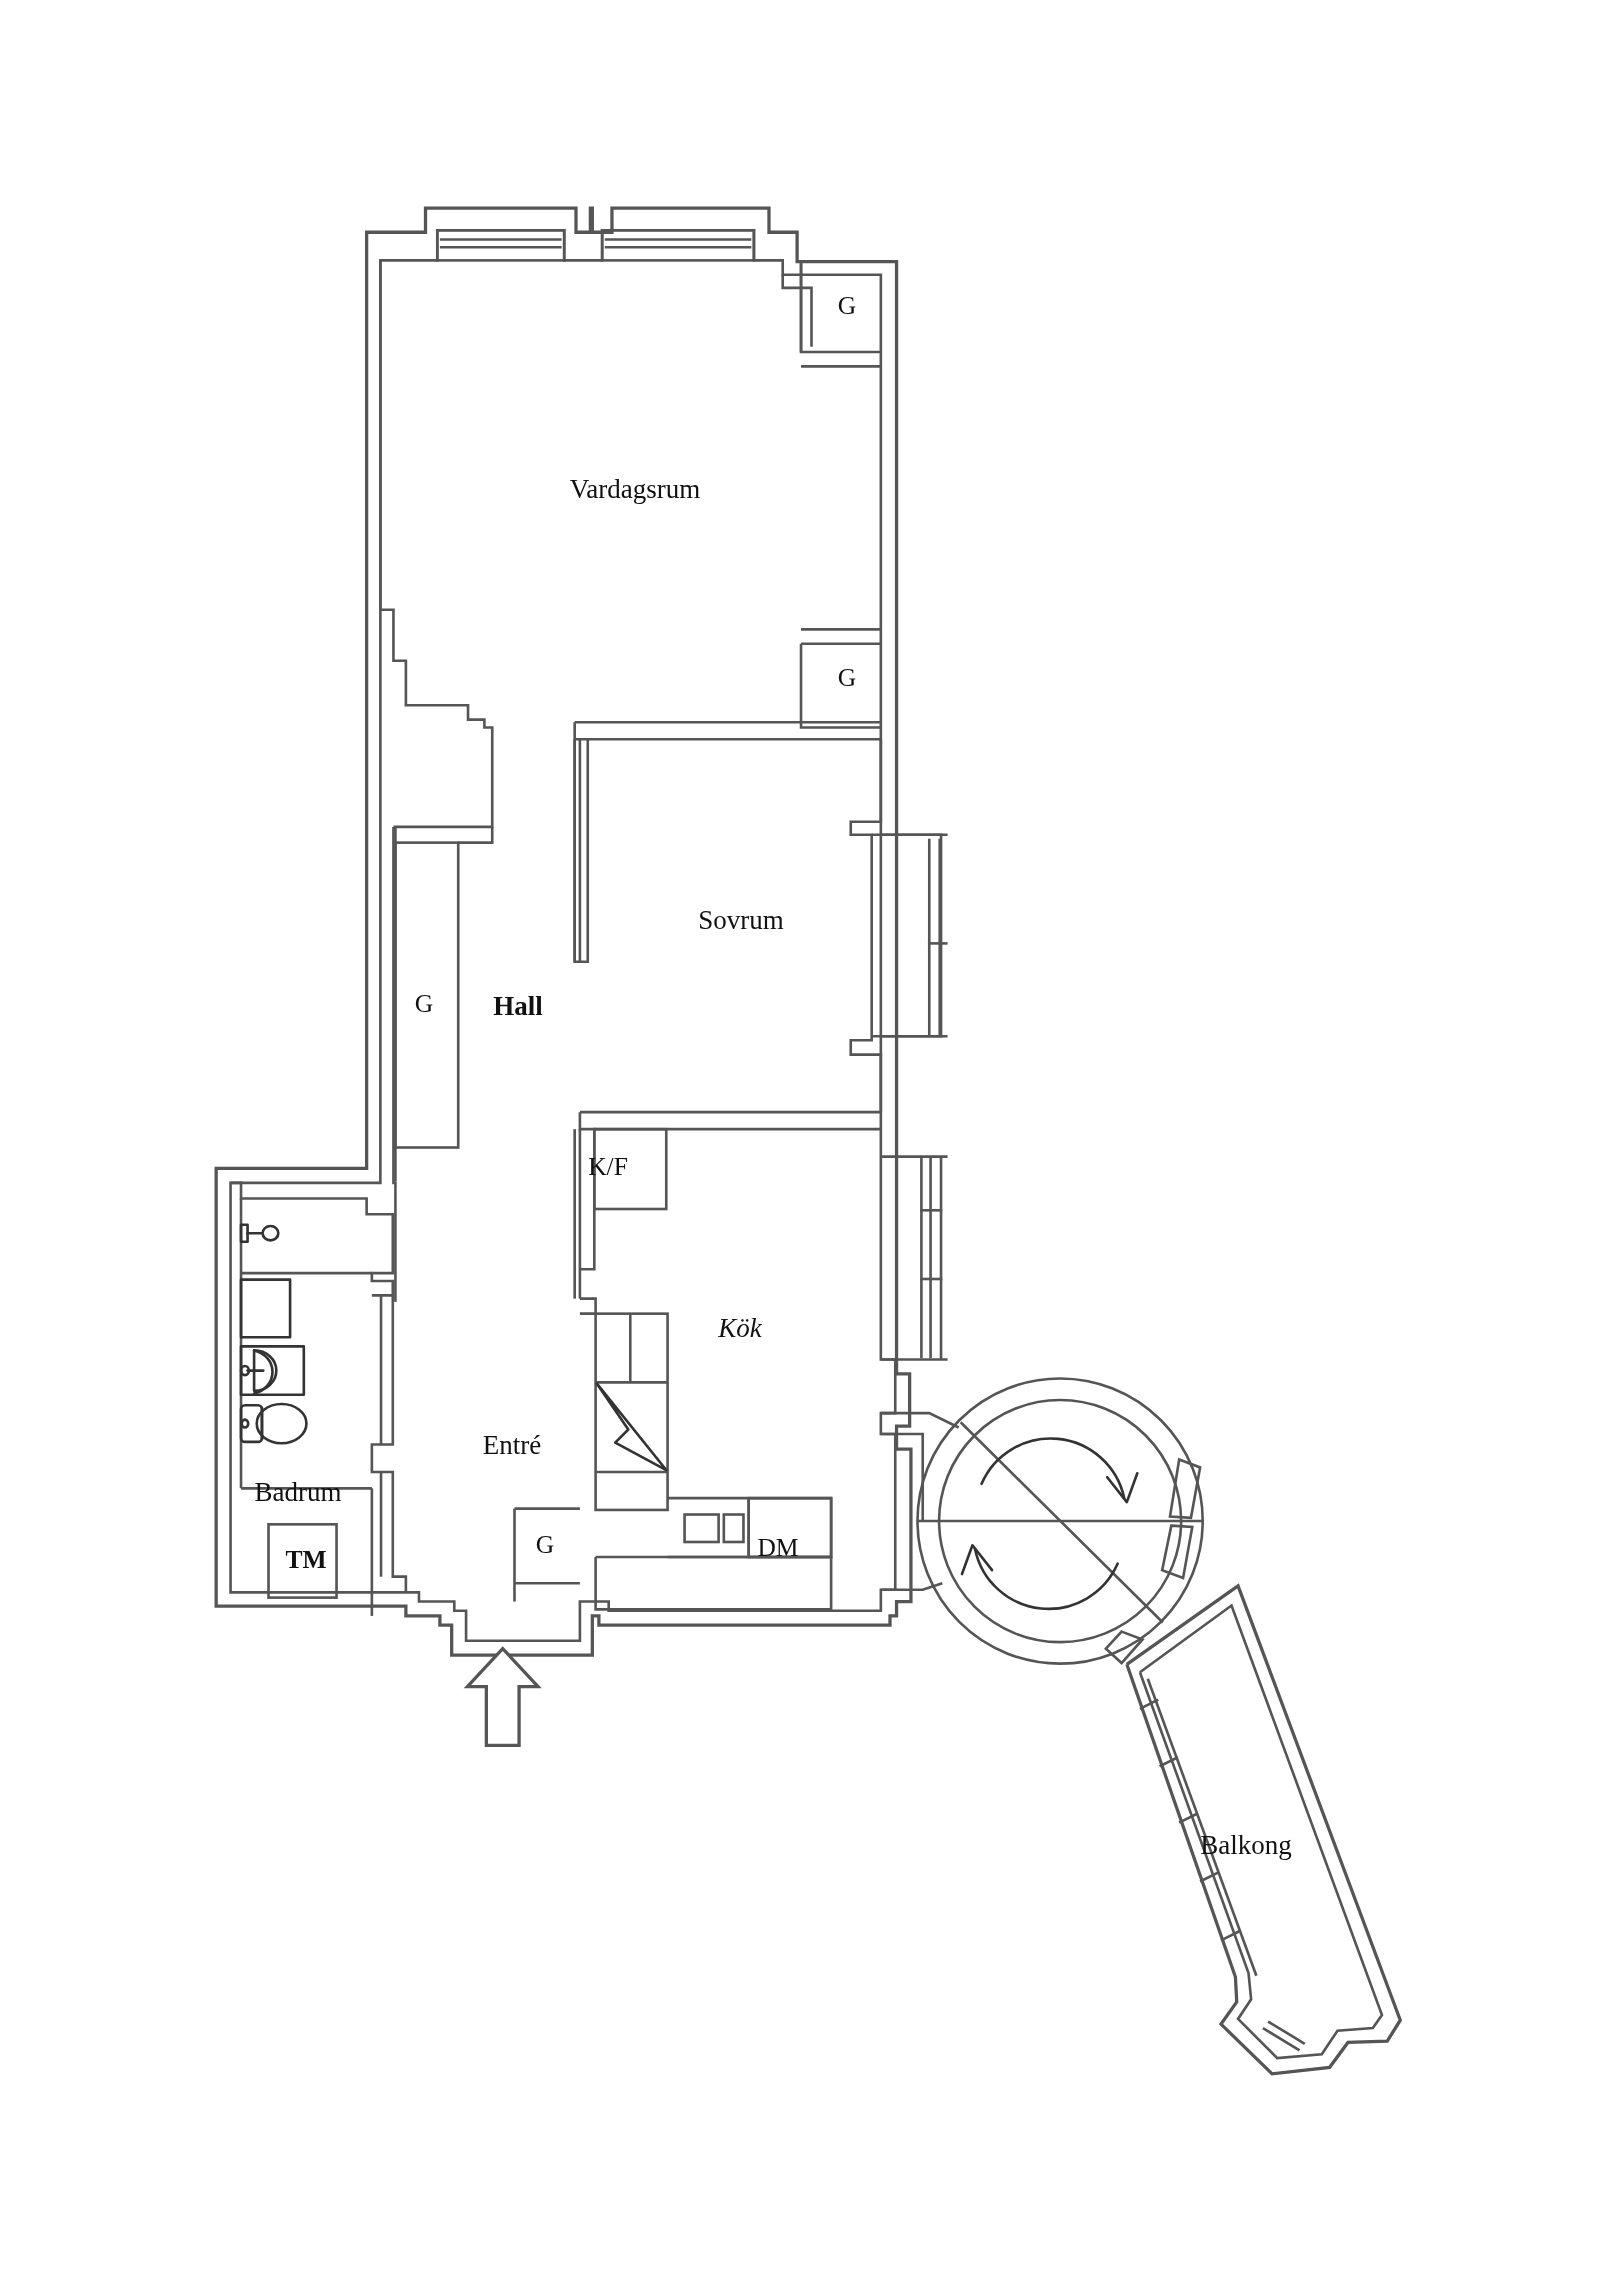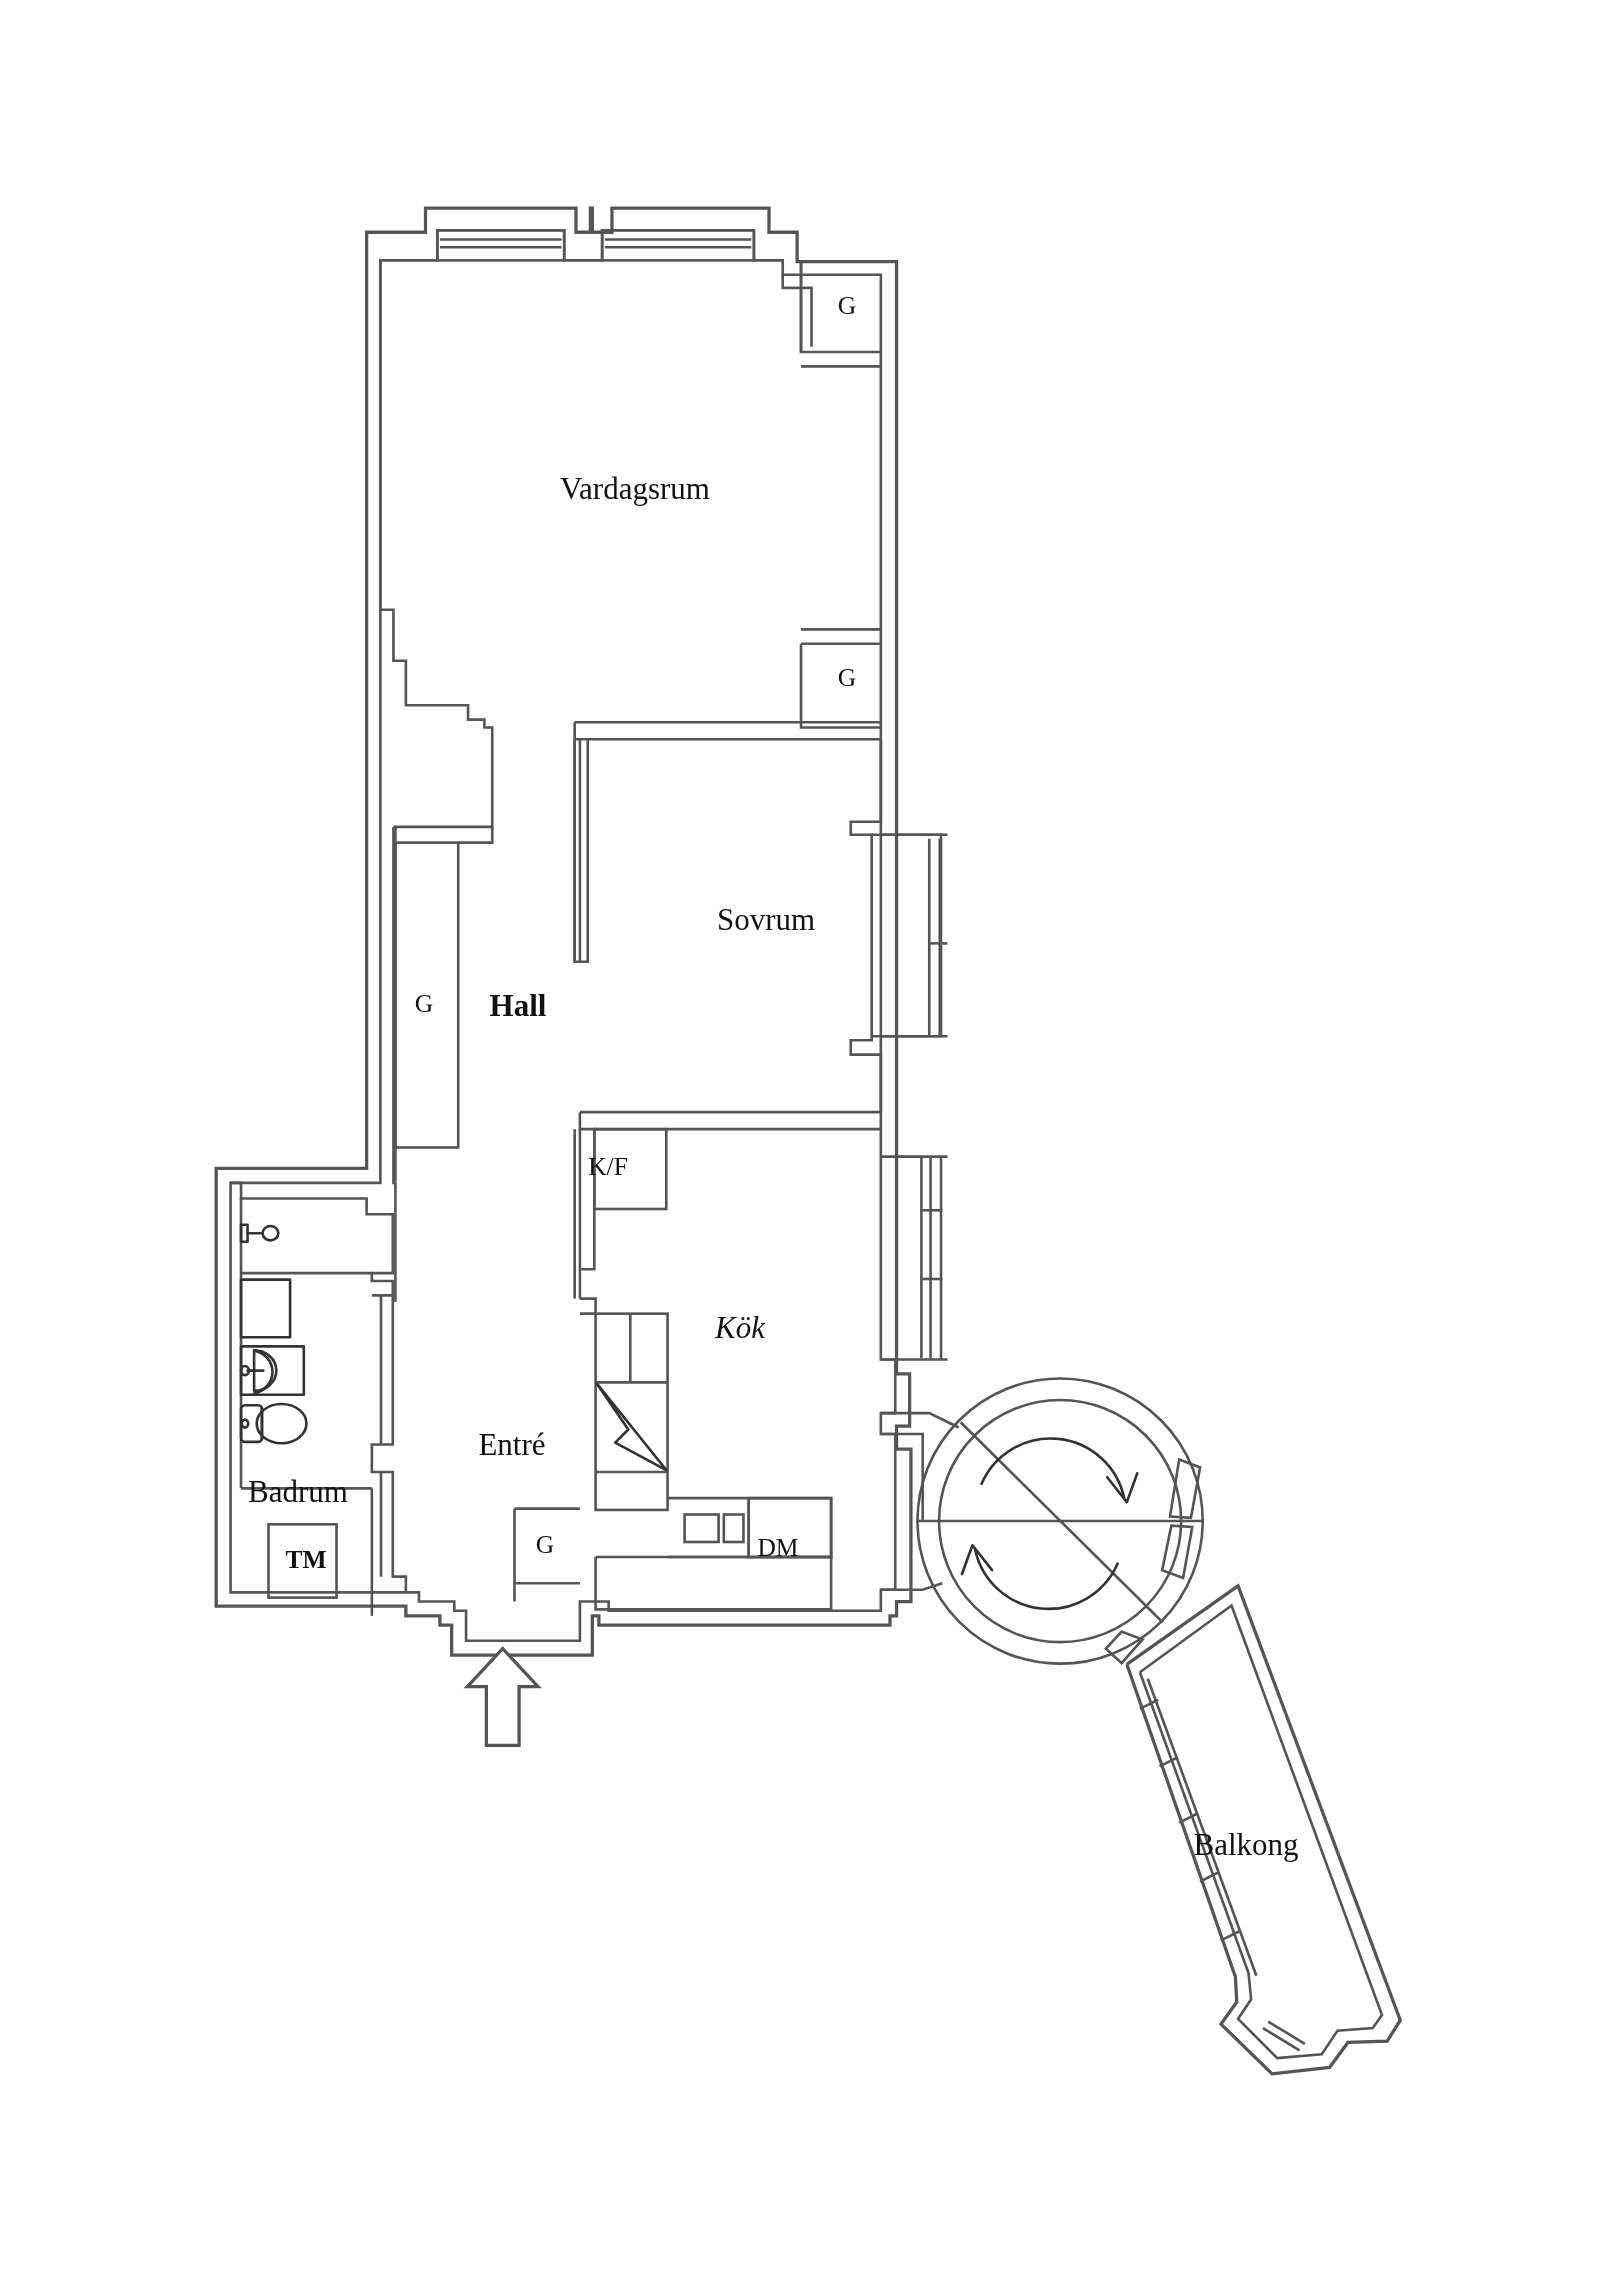--- a/index.html
+++ b/index.html
@@ -73,21 +73,21 @@
     pointer-events: none;
   }
   .txt {
     position: absolute;
     font-family: "Liberation Serif", "DejaVu Serif", serif;
     color: #111111;
     white-space: nowrap;
     transform: translate(-50%, -50%);
     pointer-events: auto;
   }
-  .txt.lg { font-size: 31px; }
+  .txt.lg { font-size: 27px; }
   .txt.md { font-size: 25.5px; }
 </style>
 </head>
 <body>
 
 <div id="floorplan-root">
 
   <svg id="plan-svg" viewBox="0 0 2480 3508">
 
     <g>
@@ -476,21 +476,21 @@
         Z
       "></path>
     </g>
 
   </svg>
 
   <div class="label-layer">
 
     <div class="txt lg" style="left:635px; top:489px;">Vardagsrum</div>
 
-    <div class="txt lg" style="left:766px; top:920px;">Sovrum</div>
+    <div class="txt lg" style="left:741px; top:920px;">Sovrum</div>
 
     <div class="txt lg" style="left:518px; top:1006px;font-weight:bold;">Hall</div>
 
     <div class="txt lg" style="left:740px; top:1328px;font-style:italic;">Kök</div>
 
     <div class="txt lg" style="left:512px; top:1445px;text-align:right;">Entré</div>
 
     <div class="txt lg" style="left:298px; top:1492px;">Badrum</div>
 
     <div class="txt lg" style="left:1246px; top:1845px;">Balkong</div>

